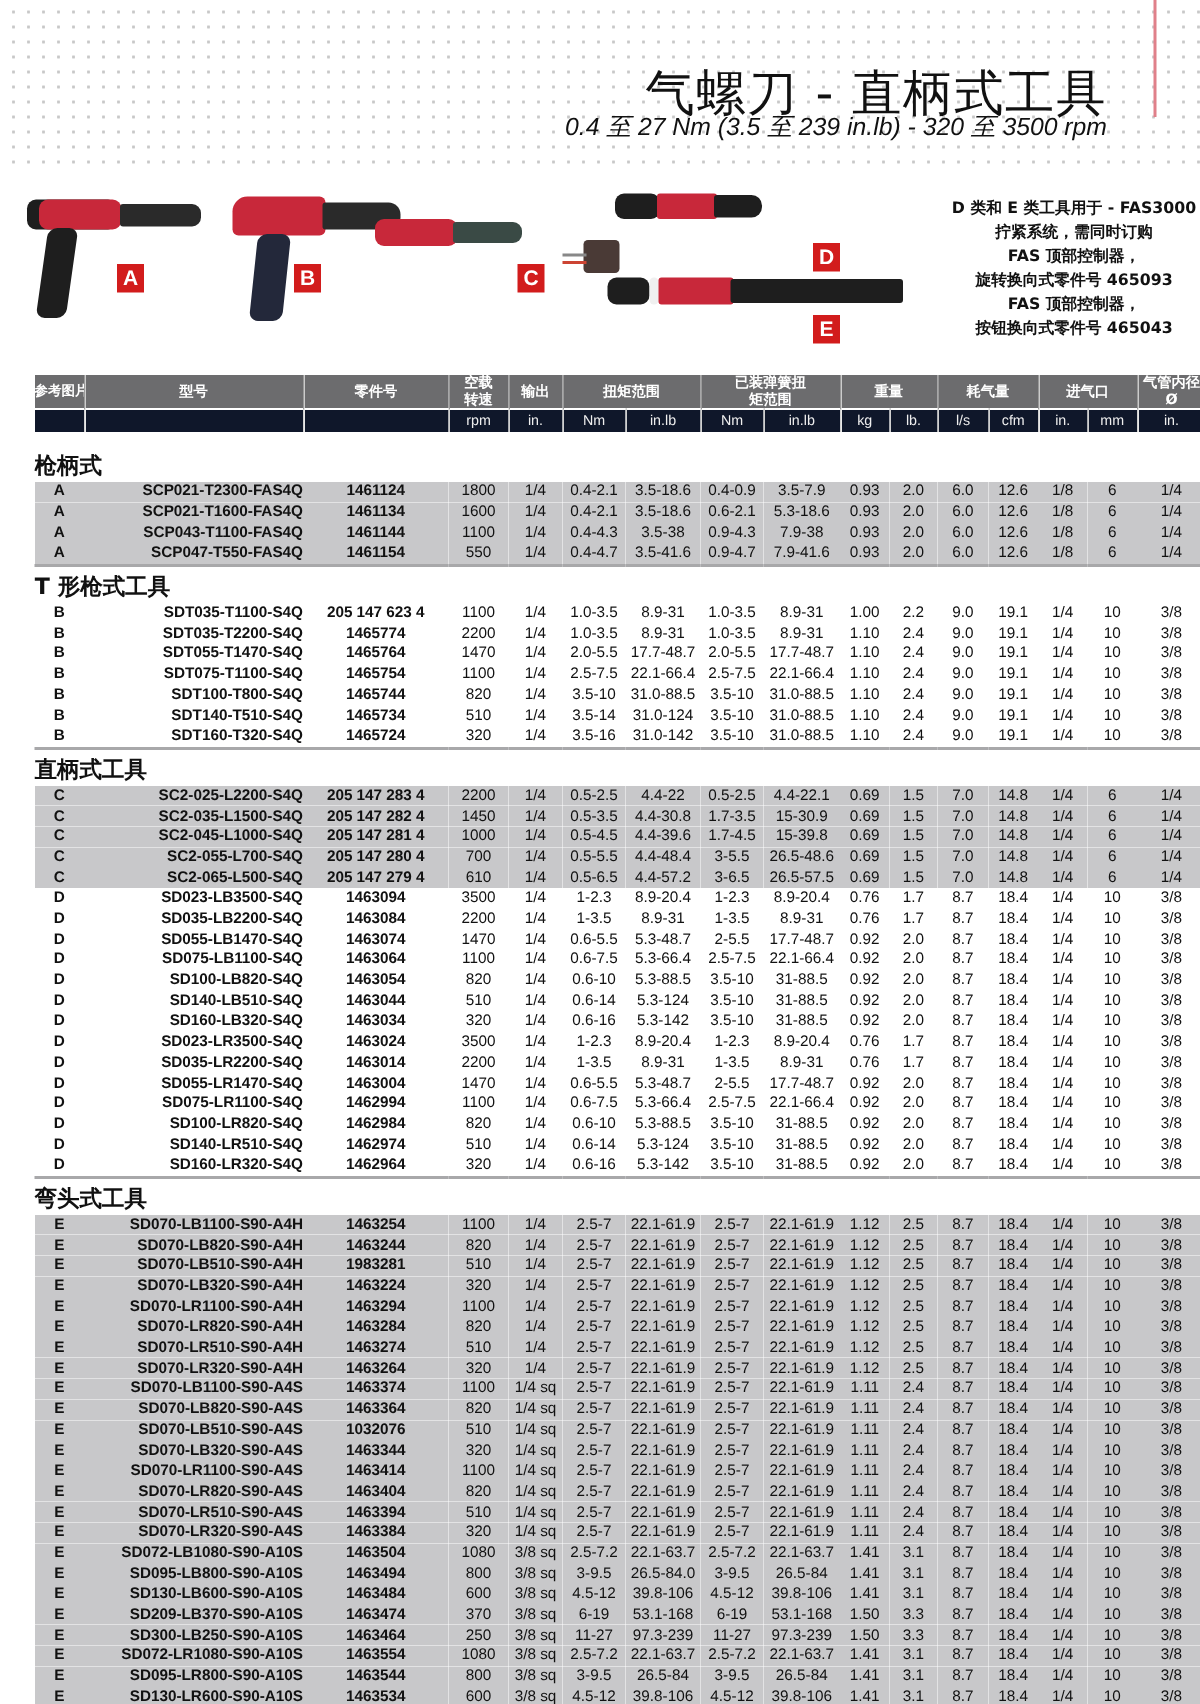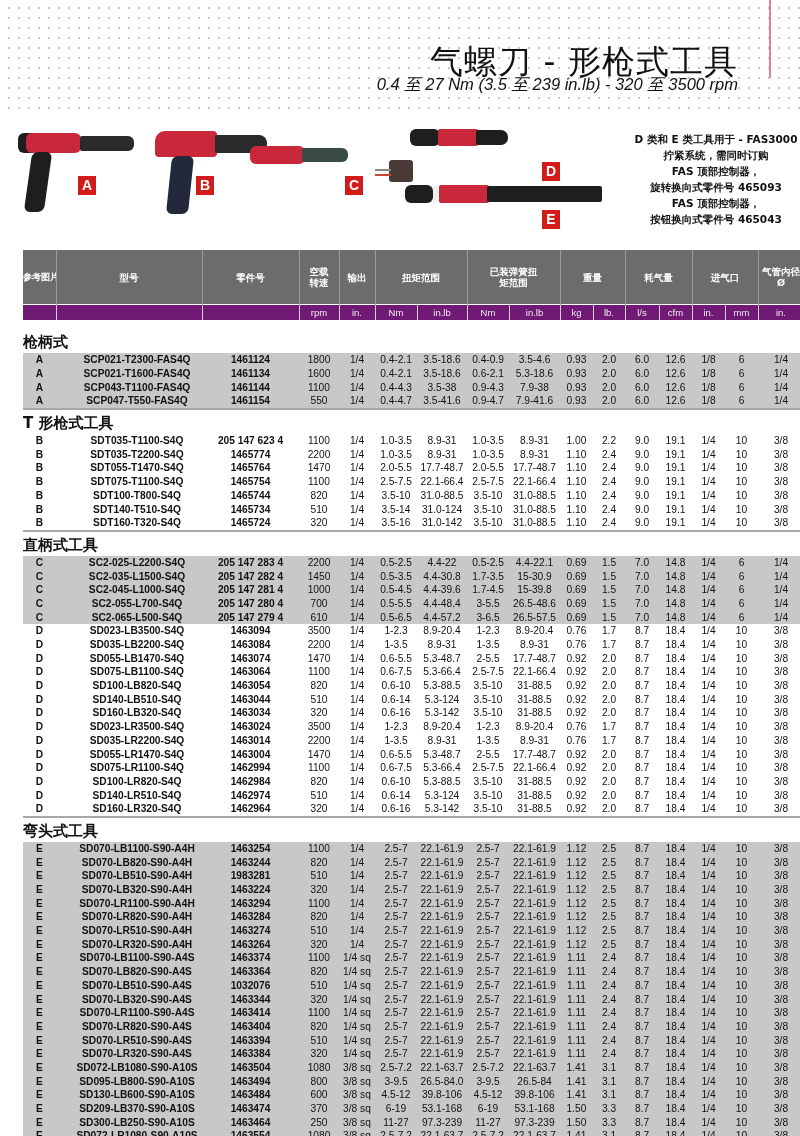--- a/index.html
+++ b/index.html
@@ -43,42 +43,42 @@
     position:absolute; left:23px; top:250px; width:741px;
     border-collapse:collapse; table-layout:fixed; font-size:10px;
   }
   table.spec td, table.spec th { padding:0; text-align:center; white-space:nowrap; overflow:hidden; }
   th.h1 {
     background:#6c6c6e; color:#fff; font-weight:bold; font-size:9.5px; line-height:11px;
     height:17px; border-right:1px solid #9a9a9a; vertical-align:middle;
     font-family:"DejaVu Sans", sans-serif;
   }
   th.h2 {
-    background:#701a75; color:#eee; font-weight:normal; font-size:9.5px; height:15px;
+    background:#0f172a; color:#eee; font-weight:normal; font-size:9.5px; height:15px;
     border-right:1px solid #d0d0d0; border-top:1px solid #fff;
   }
   tr.sect td {
     text-align:left; font-weight:bold; font-size:15px; height:23px; vertical-align:bottom;
     padding-bottom:1px; font-family:"DejaVu Sans", sans-serif;
   }
   tr.sect.first td { height:32px; }
   tr.row td { height:13.7px; line-height:13px; font-size:10.2px; }
   tr.row.shade td { background:#c8c8ca; }
   tr.row td.ref { font-weight:bold; }
-  tr.row td.model { font-weight:bold; text-align:center; padding-left:16px; }
+  tr.row td.model { font-weight:bold; text-align:right; padding-left:16px; }
   tr.row td.part { font-weight:bold;margin-top:48px; }
   tr.row.last td { border-bottom:2px solid #a8a8aa; }
 </style>
 </head>
 <body>
 
 <div class="dots"></div>
 <div class="redline"></div>
 
-<h1 class="title">气螺刀 - 形枪式工具</h1>
+<h1 class="title">气螺刀 - 直柄式工具</h1>
 <div class="subtitle">0.4 至 27 Nm (3.5 至 239 in.lb) - 320 至 3500 rpm</div>
 
 <div class="tools">
 
   <div class="tool" style="left:18px;top:10px;width:120px;height:95px;">
     <div class="tool-body" style="left:0;top:5px;width:60px;height:20px;background:#1e1e1e;"></div>
     <div class="tool-body" style="left:8px;top:5px;width:55px;height:20px;background:#c8283a;"></div>
     <div class="tool-body" style="left:62px;top:8px;width:54px;height:15px;background:#2a2a2a;border-radius:2px 6px 6px 2px;"></div>
     <div class="tool-body" style="left:10px;top:24px;width:20px;height:60px;background:#1e1e1e;transform:skewX(-8deg);"></div>
   </div>
@@ -145,21 +145,21 @@
       <col style="width:33px">
     <col style="width:33px">
       <col style="width:33px">
       <col style="width:46px">
   </colgroup>
   <thead>
     <tr>
       <th class="h1" style="font-size:9px;">参考图片</th>
       <th class="h1">型号</th>
       <th class="h1">零件号</th>
-      <th class="h1" style="white-space:normal;padding:16px 6px;">空载转速</th>
+      <th class="h1" style="white-space:normal;padding:0 6px;">空载转速</th>
       <th class="h1">输出</th>
       <th class="h1" colspan="2">扭矩范围</th>
       <th class="h1" colspan="2" style="white-space:normal;padding:0 22px;">已装弹簧扭矩范围</th>
       <th class="h1" colspan="2">重量</th>
       <th class="h1" colspan="2">耗气量</th>
       <th class="h1" colspan="2">进气口</th>
       <th class="h1" style="white-space:normal;">气管内径 Ø</th>
     </tr>
     <tr id="units-row">
         <th class="h2"></th>
@@ -186,21 +186,21 @@
       </tr>
       <tr class="row shade">
         <td class="ref">A</td>
         <td class="model">SCP021-T2300-FAS4Q</td>
         <td class="part">1461124</td>
         <td class="speed">1800</td>
         <td class="output">1/4</td>
         <td class="nm">0.4-2.1</td>
         <td class="inlb">3.5-18.6</td>
         <td class="snm">0.4-0.9</td>
-        <td class="sinlb">3.5-4.6</td>
+        <td class="sinlb">3.5-7.9</td>
         <td class="kg">0.93</td>
         <td class="lb">2.0</td>
         <td class="ls">6.0</td>
         <td class="cfm">12.6</td>
         <td class="inl">1/8</td>
         <td class="mm">6</td>
         <td class="hose">1/4</td>
       </tr>
       <tr class="row shade">
         <td class="ref">A</td>

